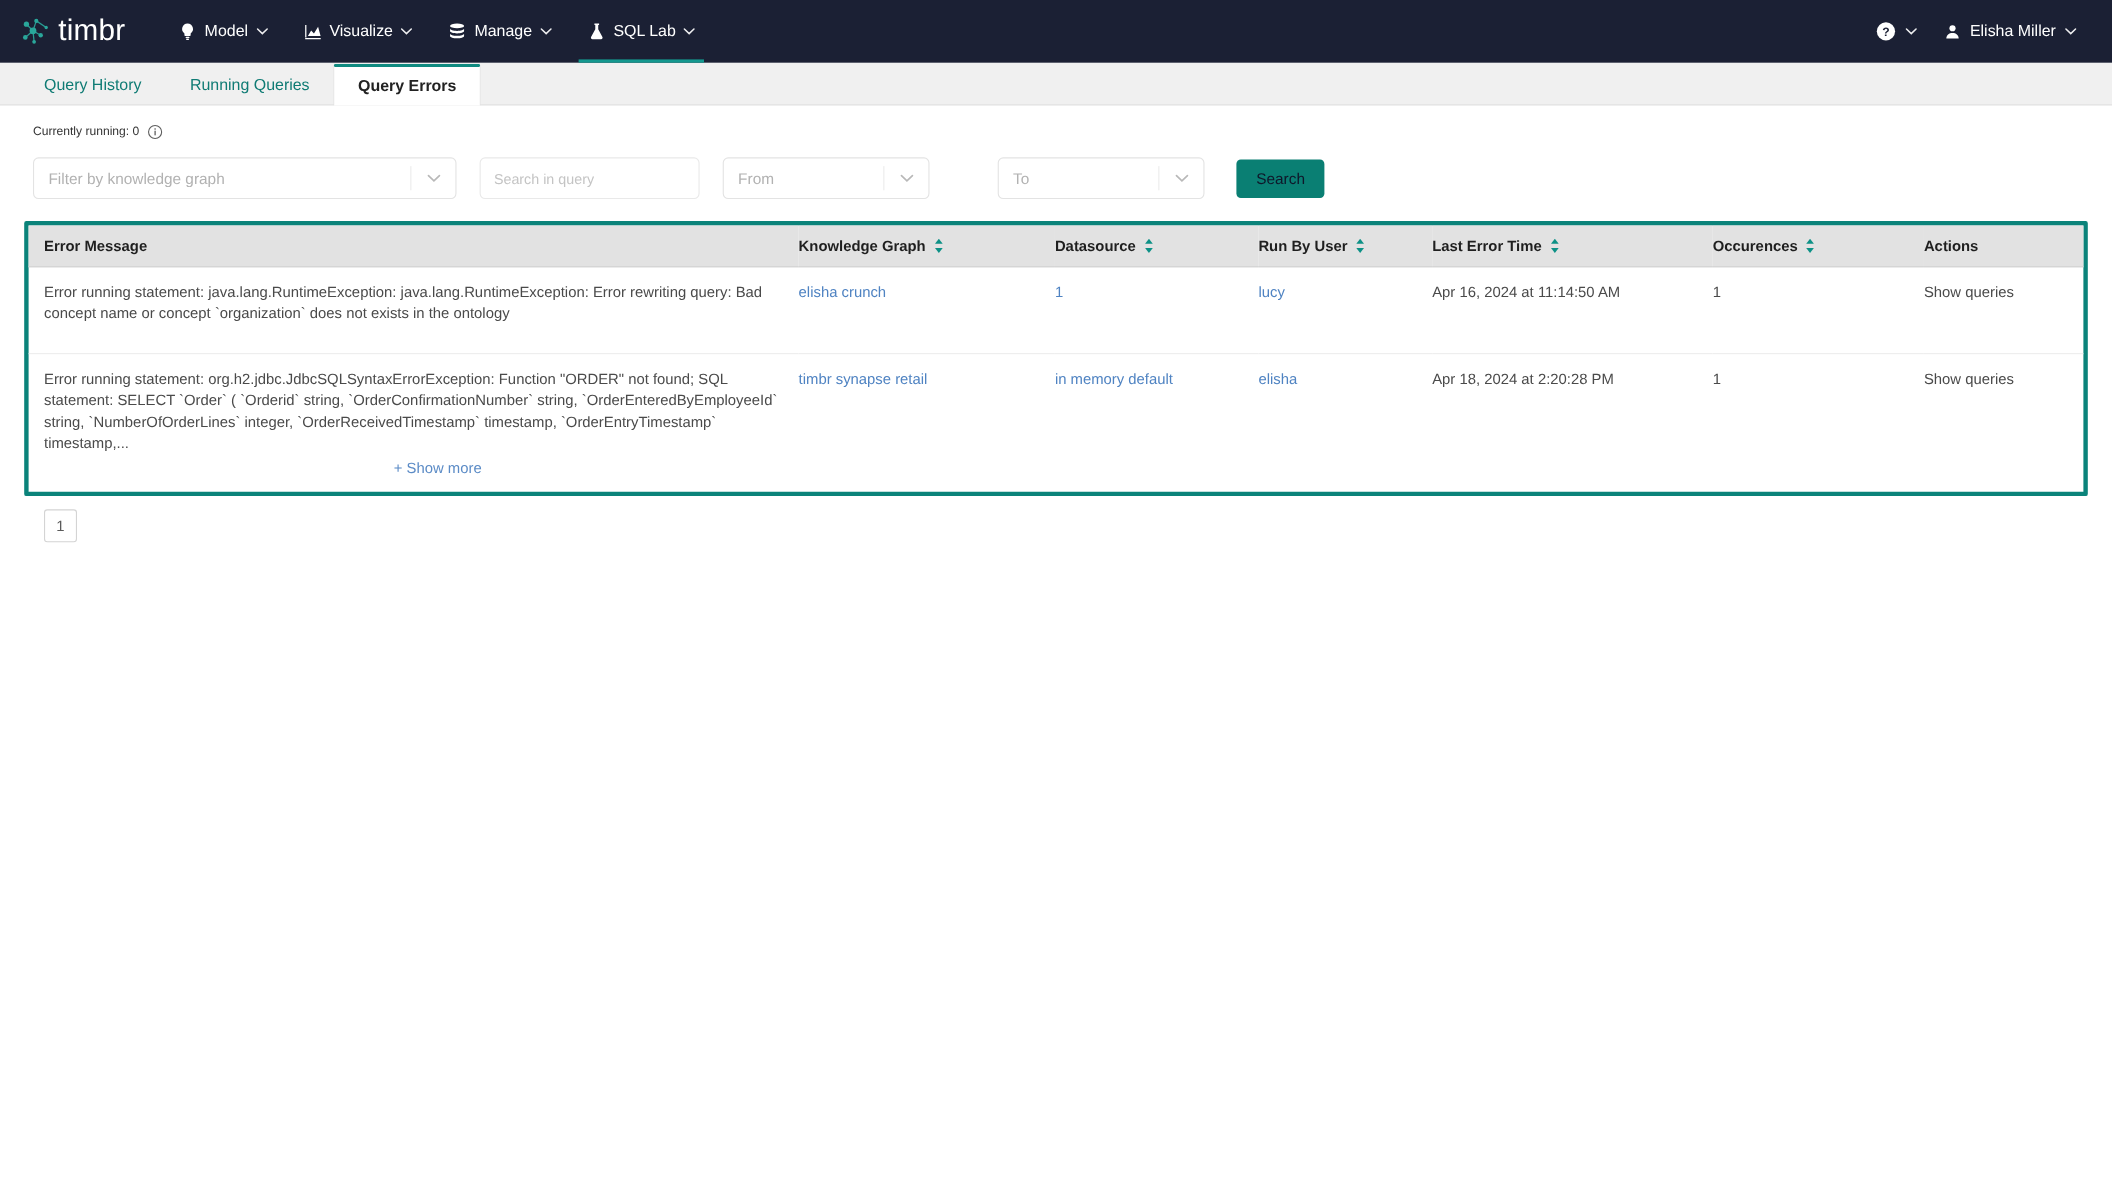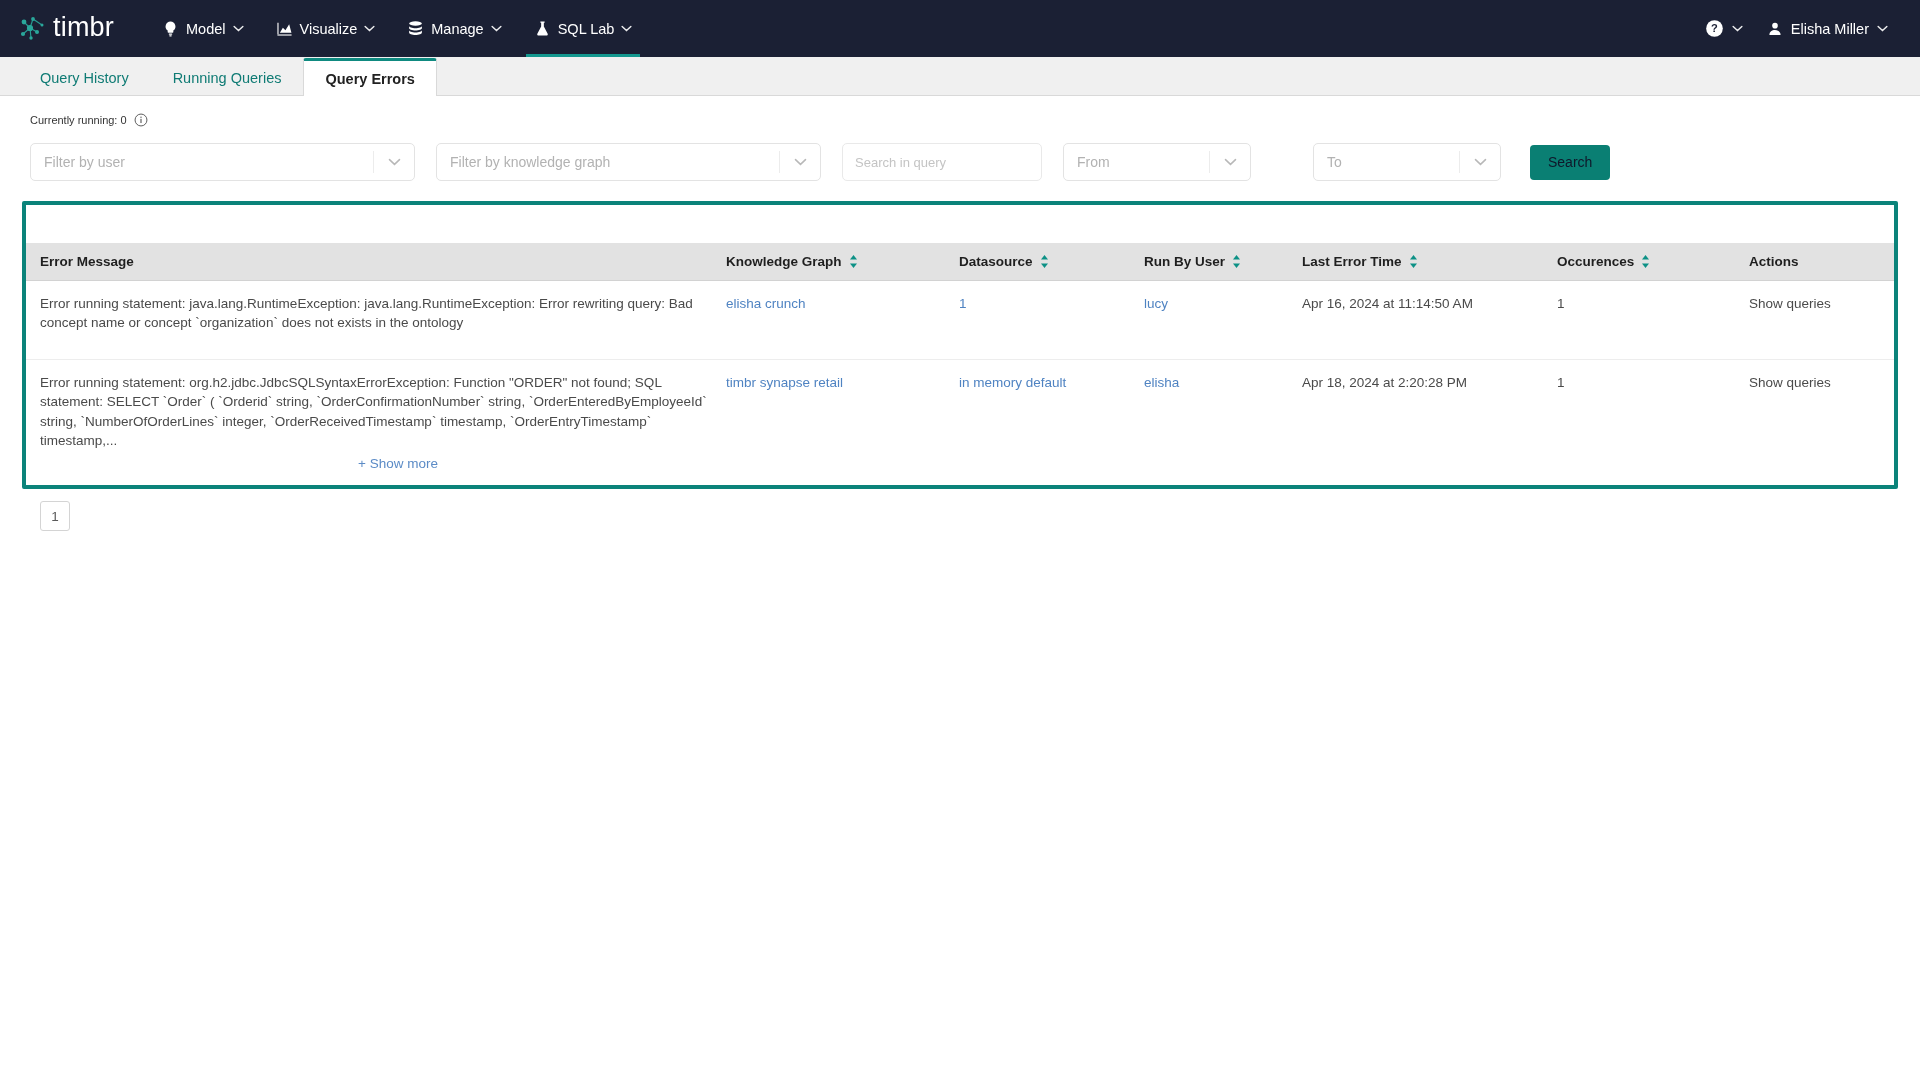--- a/index.html
+++ b/index.html
@@ -189,21 +189,21 @@
     margin-left: 8px;
   }
 
   
   .table-wrap {
     border: 4px solid #0b837a;
     border-radius: 2px;
     background: #ffffff;
     margin: 0 4px 0 4px;
   }
-  table { width: 100%; border-collapse: collapse; table-layout: fixed; margin-top: 38px; }
+  table { width: 100%; border-collapse: collapse; table-layout: fixed; }
   thead th {
     background: #e2e2e2;
     text-align: left;
     font-size: 13.5px;
     font-weight: bold;
     color: #1f1f1f;
     padding: 11px 10px 11px 0;
     border-bottom: 1px solid #d2d2d2;
     white-space: nowrap;
     vertical-align: middle;
@@ -404,29 +404,20 @@
       <svg class="info-ico" viewBox="0 0 24 24">
         <circle cx="12" cy="12" r="10.2" fill="none" stroke="#5d5d5d" stroke-width="1.7"></circle>
         <rect x="11" y="10" width="2" height="7.2" fill="#5d5d5d"></rect>
         <rect x="11" y="6.2" width="2" height="2.2" fill="#5d5d5d"></rect>
       </svg>
     </span>
   </div>
 
   <div class="filters">
 
-    <div class="sel w-user">
-      <div class="ph">Filter by user</div>
-      <div class="divider"></div>
-      <div class="arrow">
-        <svg viewBox="0 0 12 8">
-            <path d="M1 1.6 6 6.4l5-4.8" fill="none" stroke="#b8b8b8" stroke-width="1.5" stroke-linecap="round"></path>
-          </svg>
-      </div>
-    </div>
 
     <div class="sel w-kg">
       <div class="ph">Filter by knowledge graph</div>
       <div class="divider"></div>
       <div class="arrow">
         <svg viewBox="0 0 12 8">
             <path d="M1 1.6 6 6.4l5-4.8" fill="none" stroke="#b8b8b8" stroke-width="1.5" stroke-linecap="round"></path>
           </svg>
       </div>
     </div>

